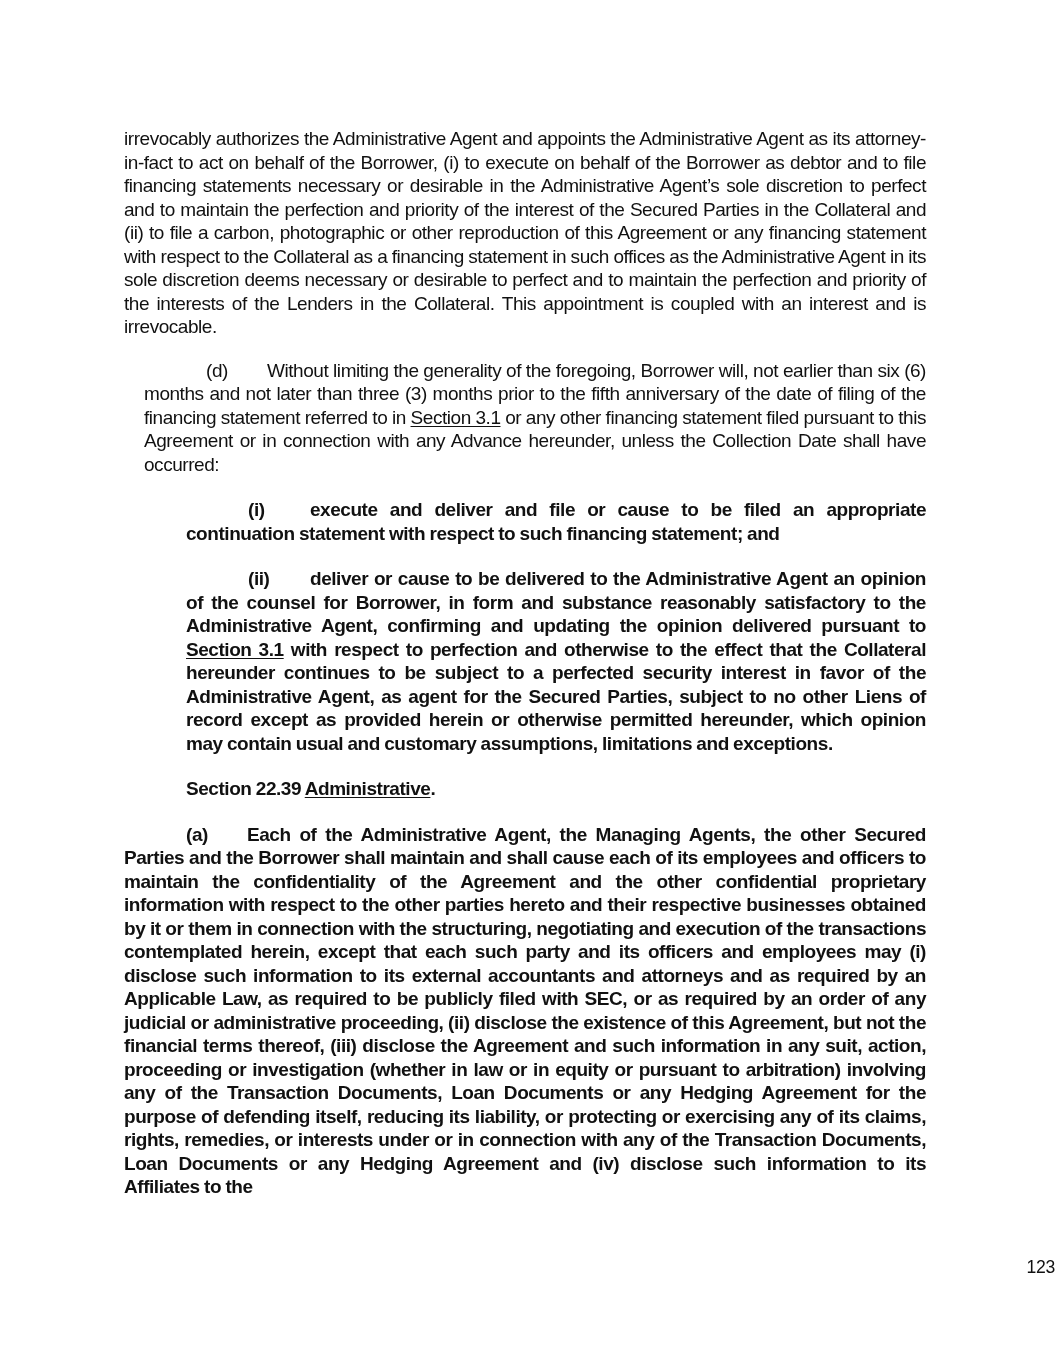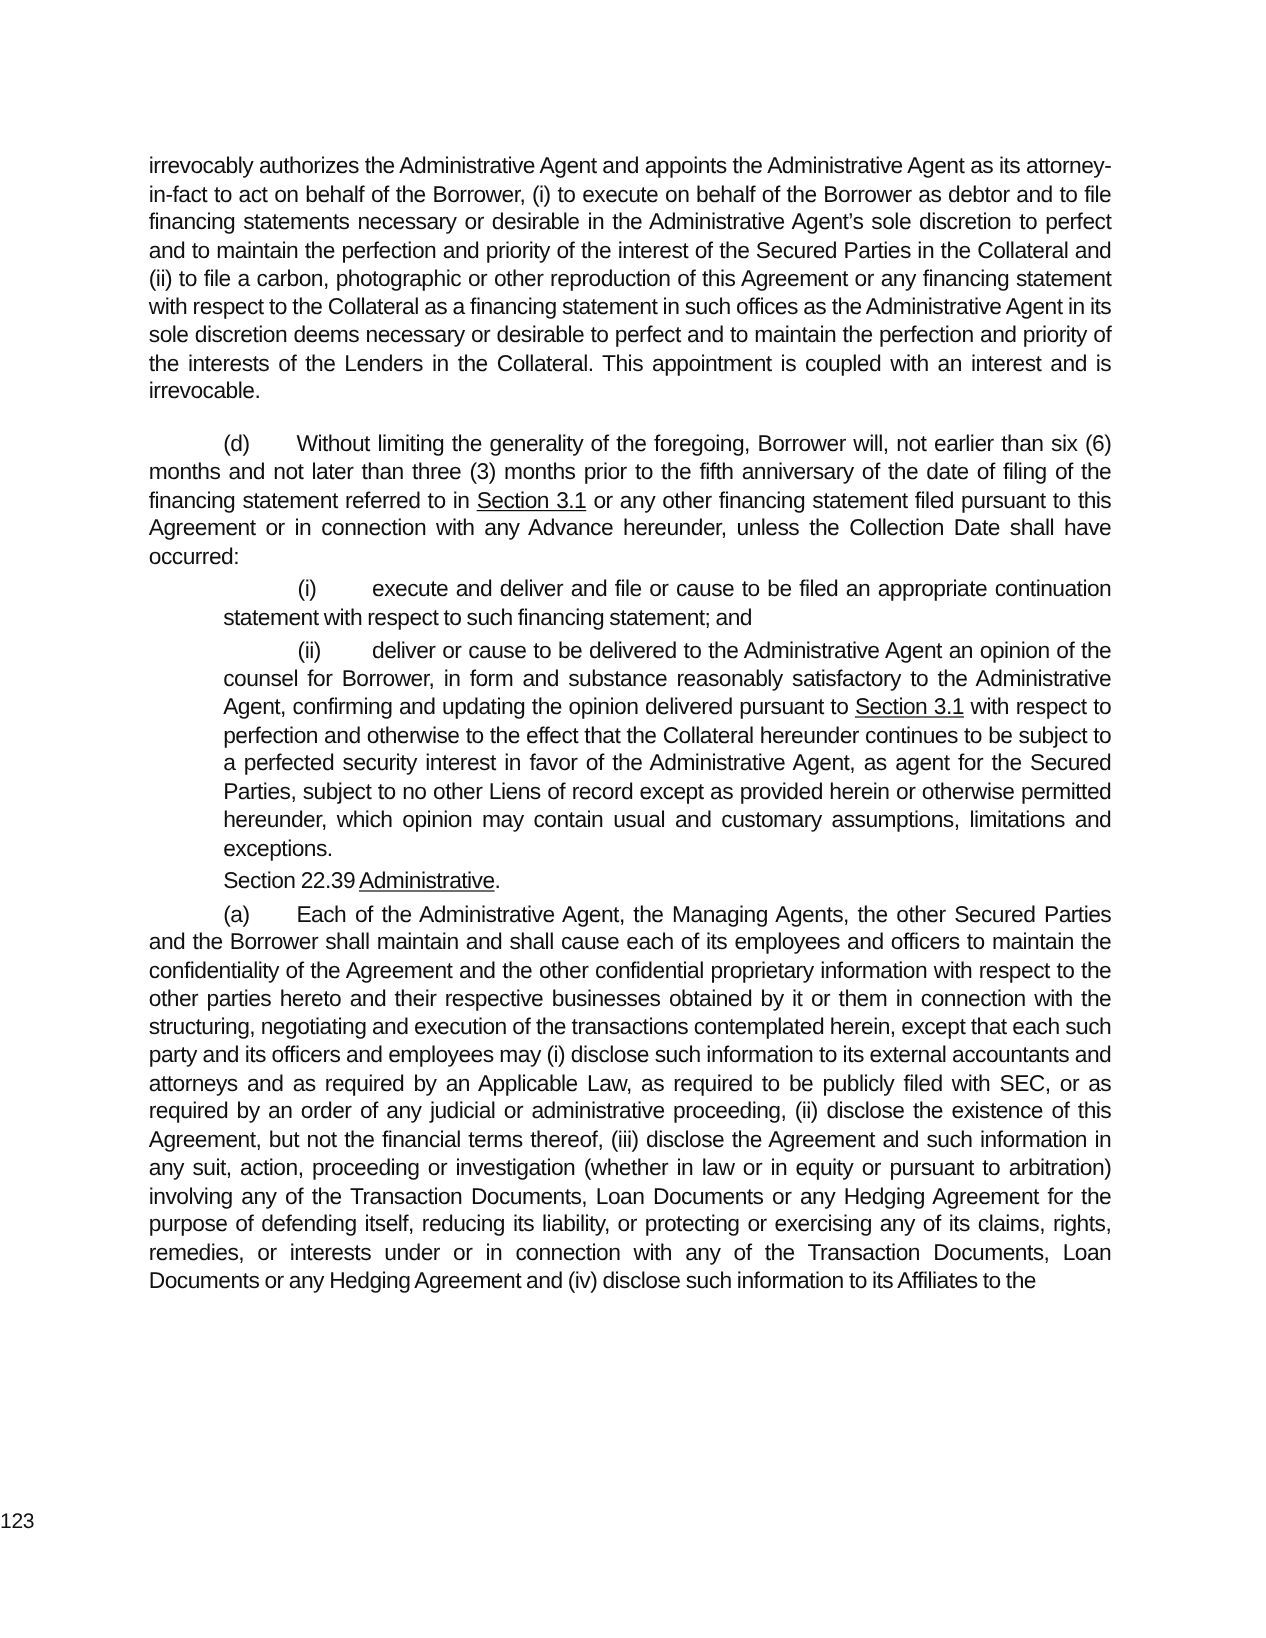--- a/index.html
+++ b/index.html
@@ -4,32 +4,32 @@
 <style>
   html, body { margin: 0; padding: 0; background: #ffffff; }
   body { width: 1055px; height: 1365px; position: relative; overflow: hidden; }
   .page {
     position: absolute; left: 124px; top: 127px; width: 802px;
     font-family: "Liberation Sans", sans-serif;
     font-size: 19px; line-height: 23.5px; color: #111111;
     letter-spacing: -0.45px; word-spacing: -0.5px;
   }
   .para { margin: 0; text-align: justify; text-align-last: left; }
-  .gap-lg { margin-top: 20px; }
-  .gap-md { margin-top: 4px; }
+  .gap-lg { margin-top: 20px; margin-left: 20px; }
+  .gap-md { margin-top: 22px; font-weight: bold; }
   .indent-first { text-indent: 62px; }
   .sub { margin-left: 62px; }
   .sub-first { text-indent: 62px; }
   .tab { display: inline-block; text-indent: 0; }
   .tab-d { width: 61px; }
   .tab-i { width: 62px; }
   .u { text-decoration: underline; text-underline-offset: 2px; }
   .heading { margin-left: 62px; }
   .page-number {
-    position: absolute; left: 0; width: 1055px; top: 1257px; text-align: left;
+    position: absolute; left: 0; width: 1055px; top: 1257px; text-align: right;
     font-family: "Liberation Sans", sans-serif; font-size: 17.6px; color: #111111;
     letter-spacing: -0.3px;
   }
 </style>
 </head>
 <body>
 
 <div class="page">
 
   <p class="para">irrevocably authorizes the Administrative Agent and appoints the Administrative Agent as its attorney-in-fact to act on behalf of the Borrower, (i) to execute on behalf of the Borrower as debtor and to file financing statements necessary or desirable in the Administrative Agent’s sole discretion to perfect and to maintain the perfection and priority of the interest of the Secured Parties in the Collateral and (ii) to file a carbon, photographic or other reproduction of this Agreement or any financing statement with respect to the Collateral as a financing statement in such offices as the Administrative Agent in its sole discretion deems necessary or desirable to perfect and to maintain the perfection and priority of the interests of the Lenders in the Collateral.  This appointment is coupled with an interest and is irrevocable.</p>

